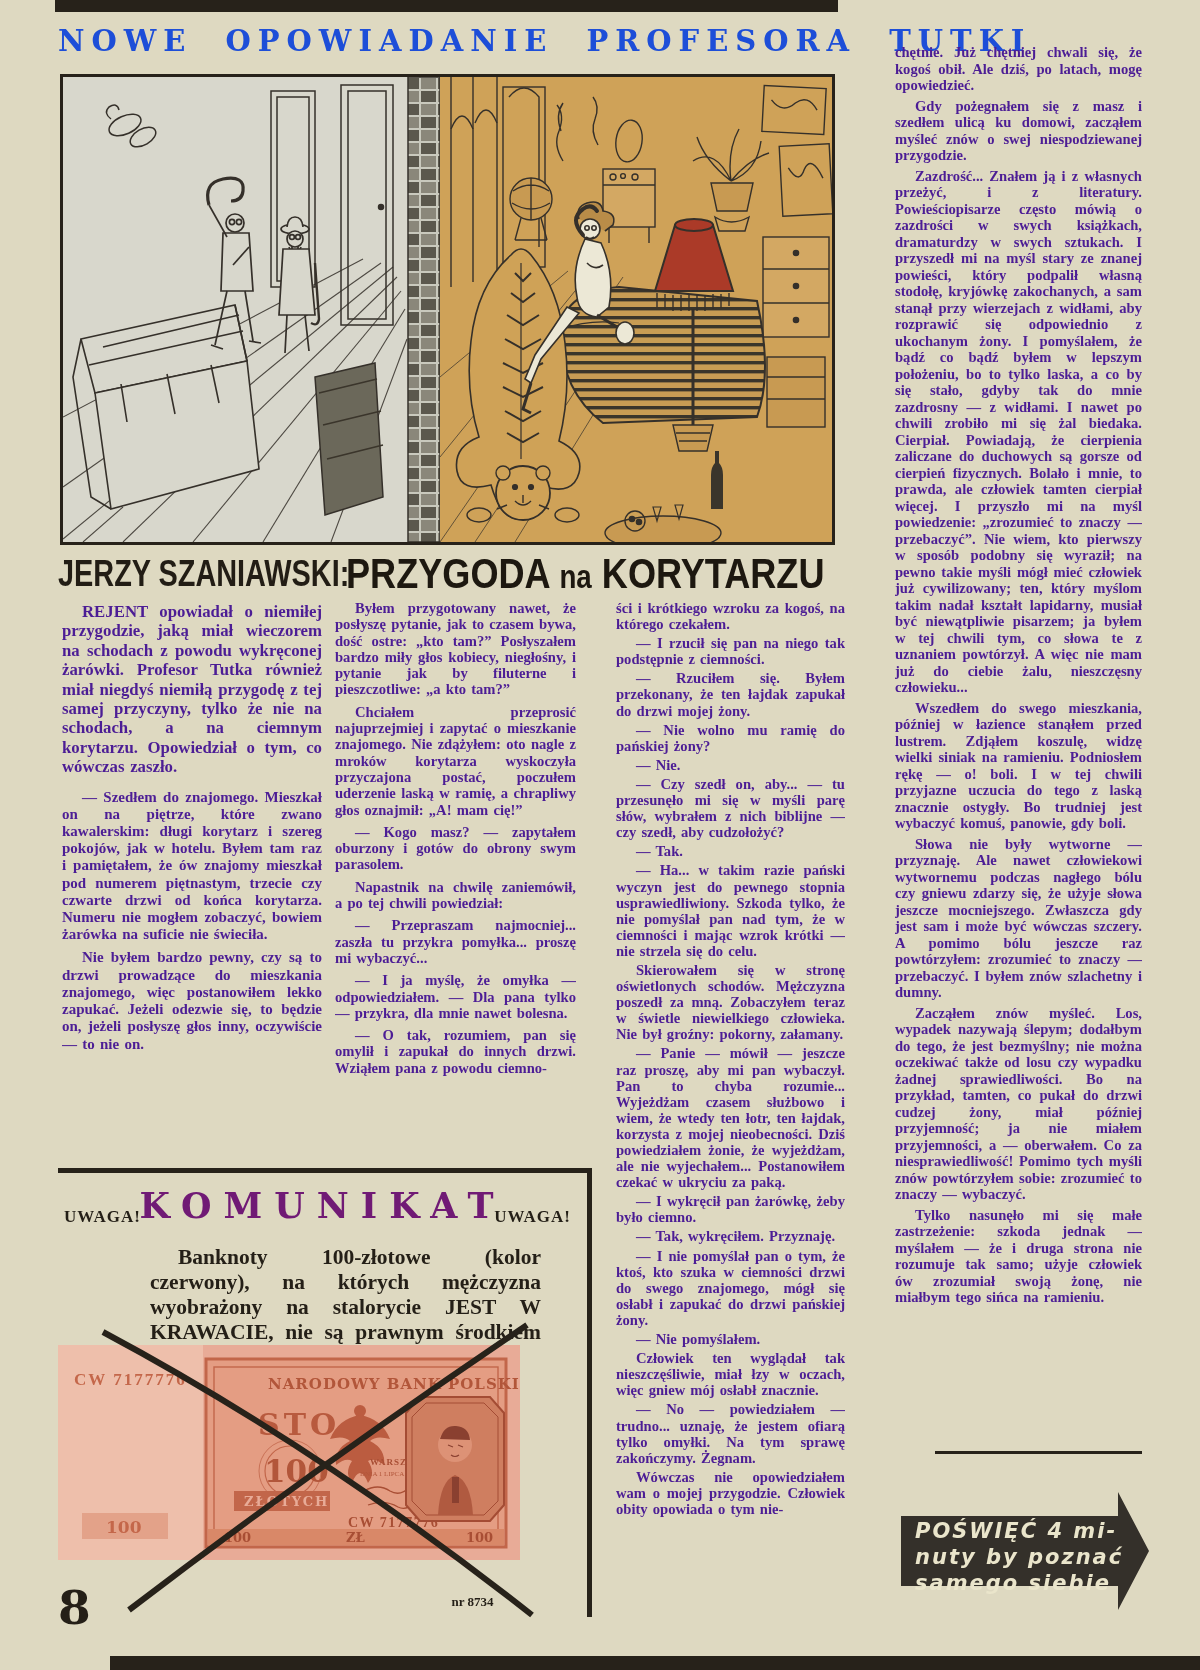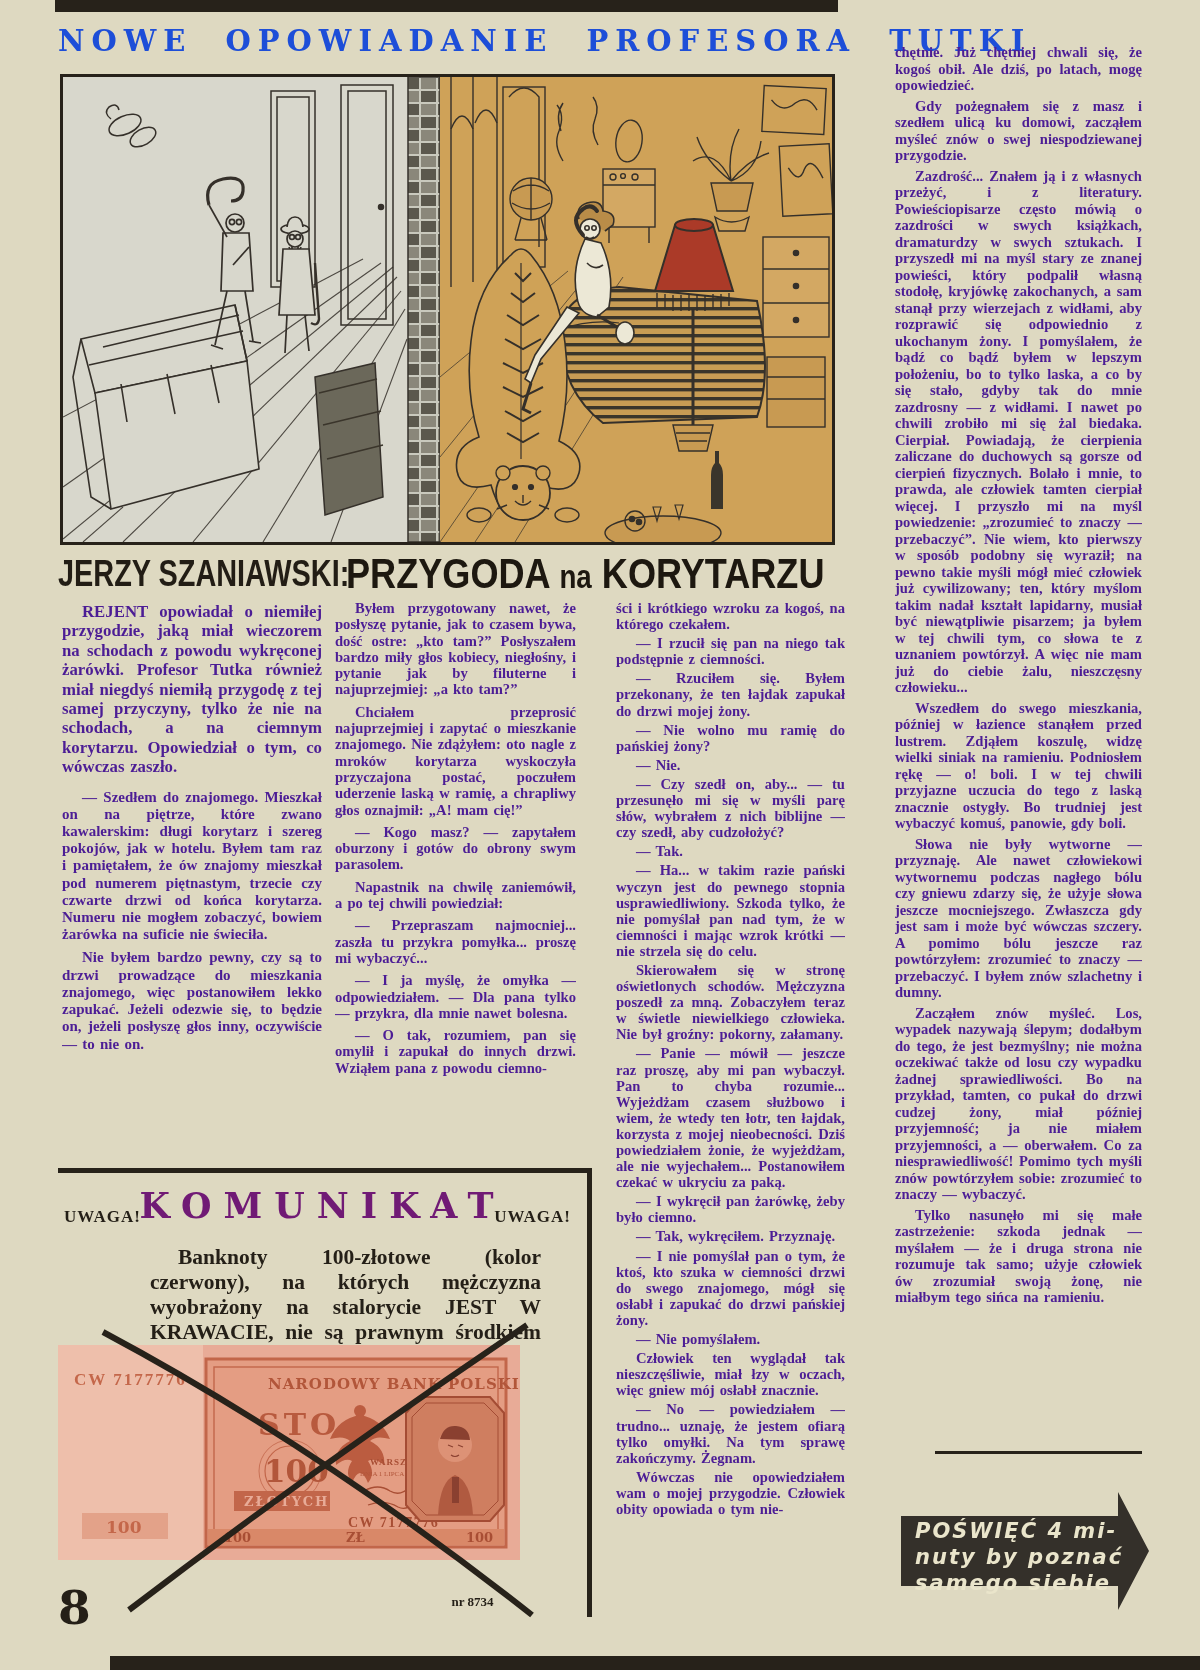--- a/index.html
+++ b/index.html
@@ -270,21 +270,21 @@
     <span id="title-author">JERZY SZANIAWSKI:</span>
     <span id="title-main"><span>PRZYGODA</span> <span class="mid">na</span> <span>KORYTARZU</span></span>
   </div>
 
   <div id="col1" class="col">
       <p class="para lead">REJENT opowiadał o niemiłej przygodzie, jaką miał wieczorem na schodach z powodu wykręconej żarówki. Profesor Tutka również miał niegdyś niemiłą przygodę z tej samej przyczyny, tylko że nie na schodach, a na ciemnym korytarzu. Opowiedział o tym, co wówczas zaszło.</p>
       <p class="para">— Szedłem do znajomego. Mieszkał on na piętrze, które zwano kawalerskim: długi korytarz i szereg pokojów, jak w hotelu. Byłem tam raz i pamiętałem, że ów znajomy mieszkał pod numerem piętnastym, trzecie czy czwarte drzwi od końca korytarza. Numeru nie mogłem zobaczyć, bowiem żarówka na suficie nie świeciła.</p>
       <p class="para">Nie byłem bardzo pewny, czy są to drzwi prowadzące do mieszkania znajomego, więc postanowiłem lekko zapukać. Jeżeli odezwie się, to będzie on, jeżeli posłyszę głos inny, oczywiście — to nie on.</p>
     </div>
   <div id="col2" class="col">
-      <p class="para">Byłem przygotowany nawet, że posłyszę pytanie, jak to czasem bywa, dość ostre: „kto tam?” Posłyszałem bardzo miły głos kobiecy, niegłośny, i pytanie jak by filuterne i najuprzejmiej: „a kto tam?”</p>
+      <p class="para">Byłem przygotowany nawet, że posłyszę pytanie, jak to czasem bywa, dość ostre: „kto tam?” Posłyszałem bardzo miły głos kobiecy, niegłośny, i pytanie jak by filuterne i pieszczotliwe: „a kto tam?”</p>
       <p class="para">Chciałem przeprosić najuprzejmiej i zapytać o mieszkanie znajomego. Nie zdążyłem: oto nagle z mroków korytarza wyskoczyła przyczajona postać, poczułem uderzenie laską w ramię, a chrapliwy głos oznajmił: „A! mam cię!”</p>
       <p class="para">— Kogo masz? — zapytałem oburzony i gotów do obrony swym parasolem.</p>
       <p class="para">Napastnik na chwilę zaniemówił, a po tej chwili powiedział:</p>
       <p class="para">— Przepraszam najmocniej... zaszła tu przykra pomyłka... proszę mi wybaczyć...</p>
       <p class="para">— I ja myślę, że omyłka — odpowiedziałem. — Dla pana tylko — przykra, dla mnie nawet bolesna.</p>
       <p class="para">— O tak, rozumiem, pan się omylił i zapukał do innych drzwi. Wziąłem pana z powodu ciemno-</p>
     </div>
   <div id="col3" class="col">
       <p class="para noindent">ści i krótkiego wzroku za kogoś, na którego czekałem.</p>
       <p class="para">— I rzucił się pan na niego tak podstępnie z ciemności.</p>

